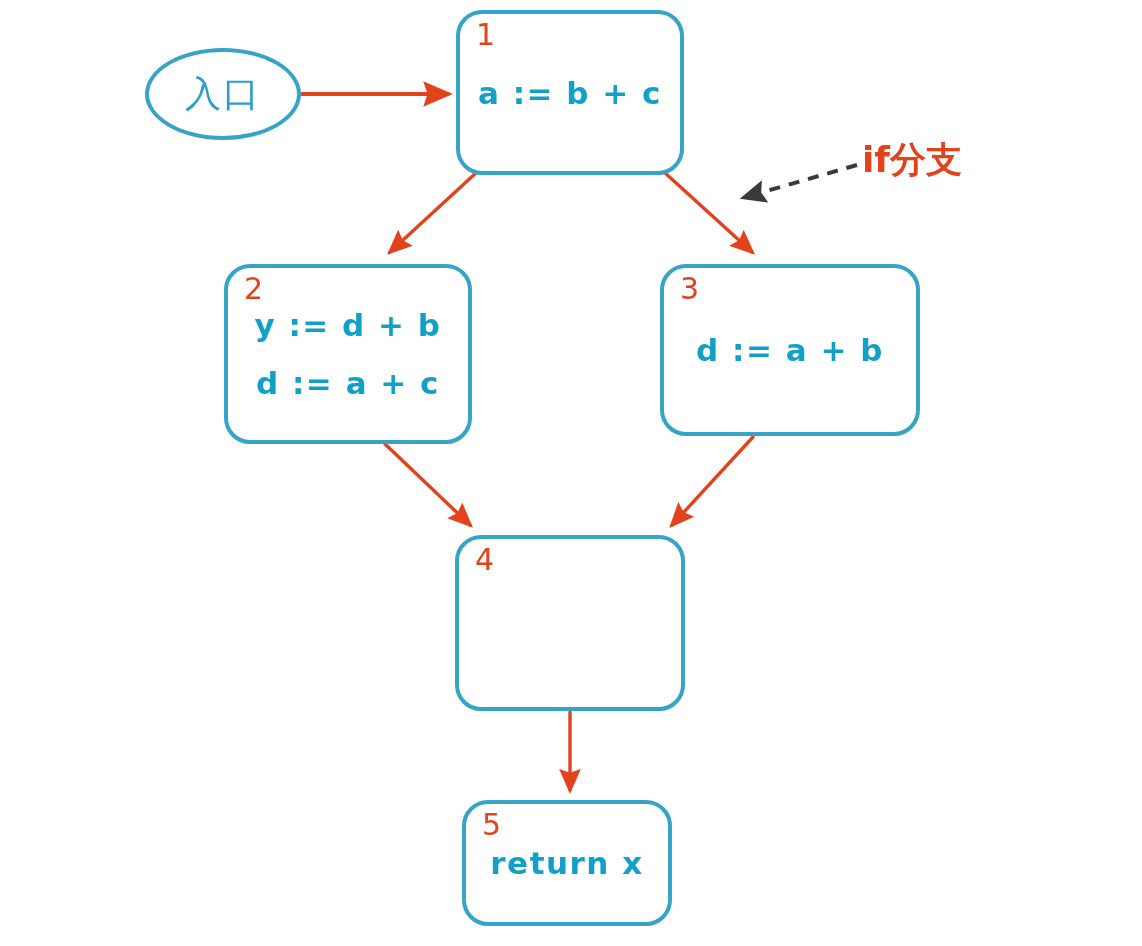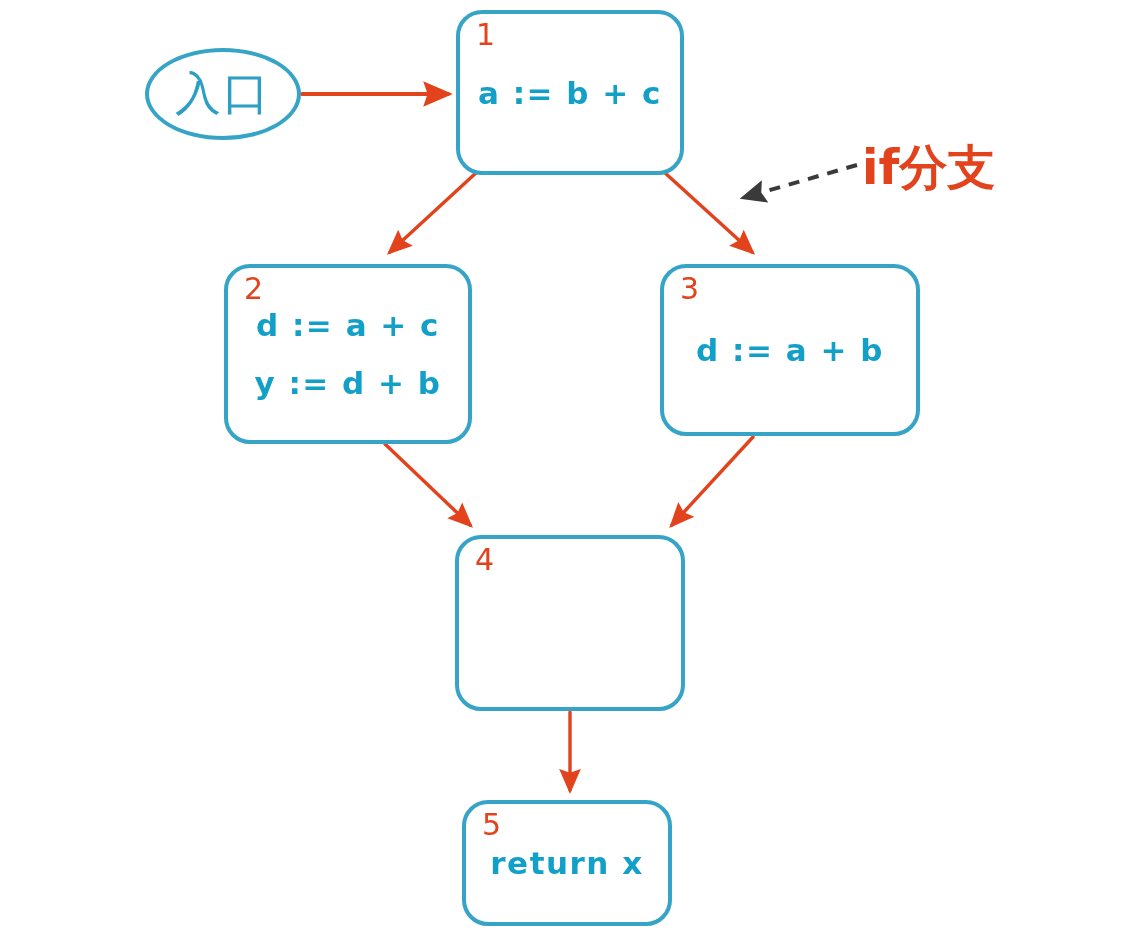--- a/index.html
+++ b/index.html
@@ -67,28 +67,28 @@
     box-sizing: border-box;
     border: 4px solid #35A4C7;
     border-radius: 50%;
     background: #ffffff;
     display: flex;
     align-items: center;
     justify-content: center;
   }
   .entry-label {
     color: #2E9FC4;
-    font-size: 46px;
+    font-size: 36px;
     letter-spacing: 2px;
     font-family: Liberation Mono, monospace;
   }
   .annotation {
     position: absolute;
     color: #E2421C;
-    font-size: 48px;
+    font-size: 36px;
     font-weight: bold;
     white-space: nowrap;
     font-family: "DejaVu Sans", sans-serif;
   }
 </style>
 </head>
 <body>
 
 <div id="canvas">
 
@@ -124,22 +124,22 @@
   <div class="node" style="left:456px; top:10px; width:228px; height:165px;">
     <span class="node-num">1</span>
     <div class="node-body">
       <span class="stmt">a := b + c</span>
     </div>
   </div>
 
   <div class="node" style="left:224px; top:264px; width:248px; height:180px;">
     <span class="node-num">2</span>
     <div class="node-body">
+      <span class="stmt">y := d + b</span>
       <span class="stmt">d := a + c</span>
-      <span class="stmt">y := d + b</span>
     </div>
   </div>
 
   <div class="node" style="left:660px; top:264px; width:260px; height:172px;">
     <span class="node-num">3</span>
     <div class="node-body">
       <span class="stmt">d := a + b</span>
     </div>
   </div>
 

